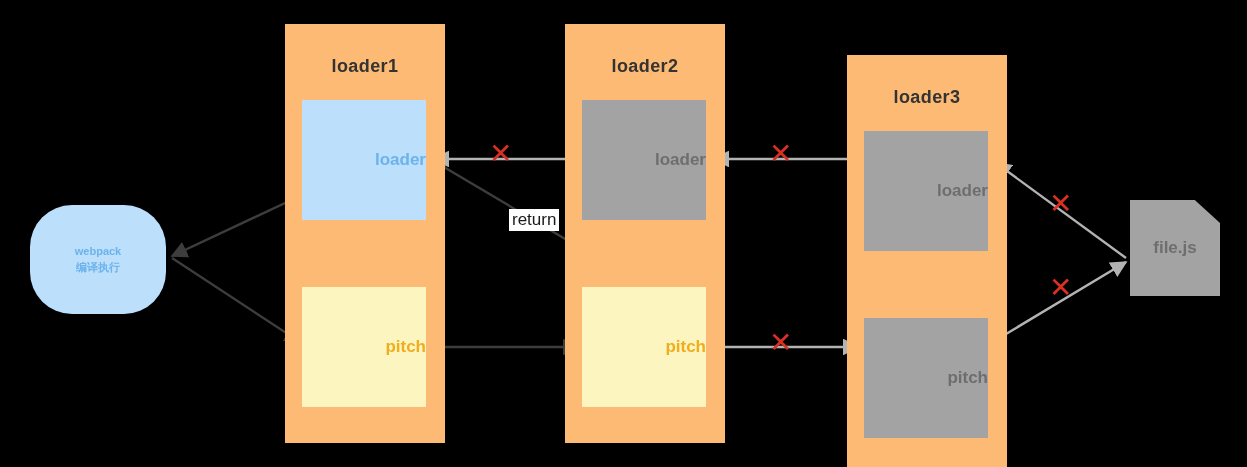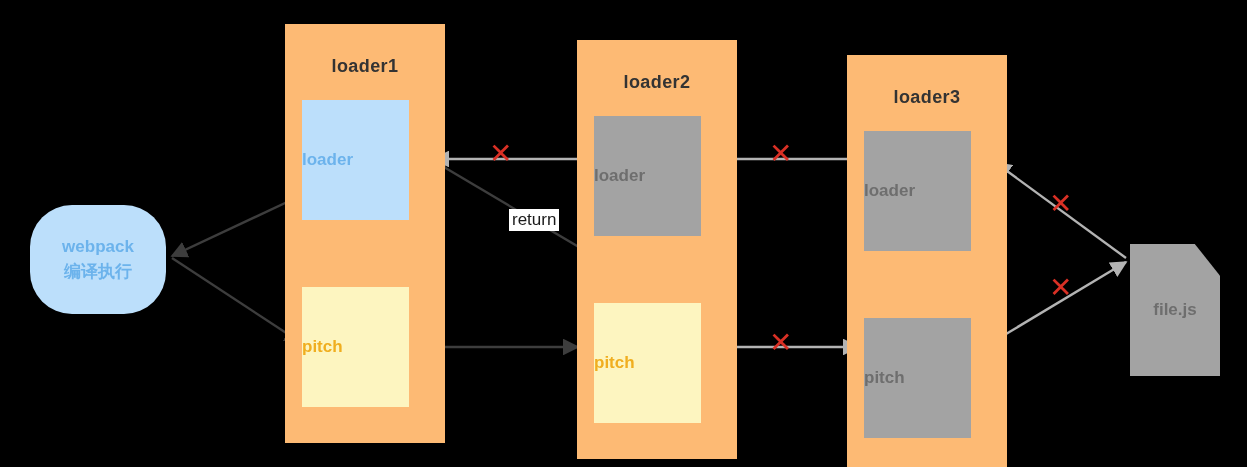--- a/index.html
+++ b/index.html
@@ -29,21 +29,21 @@
     left: 30px; top: 205px;
     width: 136px; height: 109px;
     background: #bcdffb;
     border-radius: 42px;
     display: flex;
     flex-direction: column;
     align-items: center;
     justify-content: center;
     color: #6cb3ec;
     font-weight: bold;
-    font-size: 17px;
+    font-size: 11px;
     line-height: 1.45;
     z-index: 4;
   }
 
   
   .column {
     position: absolute;
     top: 24px;
     width: 160px;
     height: 419px;
@@ -56,42 +56,41 @@
     left: 0; right: 0;
     text-align: center;
     font-size: 18px;
     font-weight: bold;
     color: #333333;
     letter-spacing: 0.4px;
   }
   .cell {
     position: absolute;
     left: 17px;
-    width: 107px;
+    width: 124px;
     height: 120px;
     display: flex;
     align-items: center;
-    justify-content: flex-start;
+    justify-content: flex-end;
     font-size: 17px;
     font-weight: bold;
   }
   .cell.loader-row { top: 76px; }
   .cell.pitch-row  { top: 263px; }
 
   .cell.active-loader { background: #bcdffb; color: #6cb3ec; }
   .cell.active-pitch  { background: #fdf5c0; color: #f0ae1f; }
   .cell.disabled      { background: #a3a3a3; color: #6e6e6e; font-weight: bold; }
 
   
   .file-node {
     position: absolute;
     left: 1130px; top: 200px;
-    width: 90px; height: 132px;
+    width: 90px; height: 96px;
     z-index: 4;
-    margin-top: 44px;
   }
   .file-node .file-shape {
     width: 100%; height: 100%;
     background: #a3a3a3;
     clip-path: polygon(0 0, 72% 0, 100% 24%, 100% 100%, 0 100%);
   }
   .file-node .file-label {
     position: absolute;
     left: 0; right: 0; top: 0; bottom: 0;
     display: flex;
@@ -167,21 +166,21 @@
   <div class="column" style="left:285px;">
     <div class="column-title">loader1</div>
     <div class="cell loader-row active-loader">
       <span>loader</span>
     </div>
     <div class="cell pitch-row active-pitch">
       <span>pitch</span>
     </div>
   </div>
 
-  <div class="column" style="left:577px;margin-top:16px;">
+  <div class="column" style="left:565px;">
     <div class="column-title">loader2</div>
     <div class="cell loader-row disabled">
       <span>loader</span>
     </div>
     <div class="cell pitch-row active-pitch">
       <span>pitch</span>
     </div>
   </div>
 
   <div class="column" style="left:847px;margin-top:31px;">

